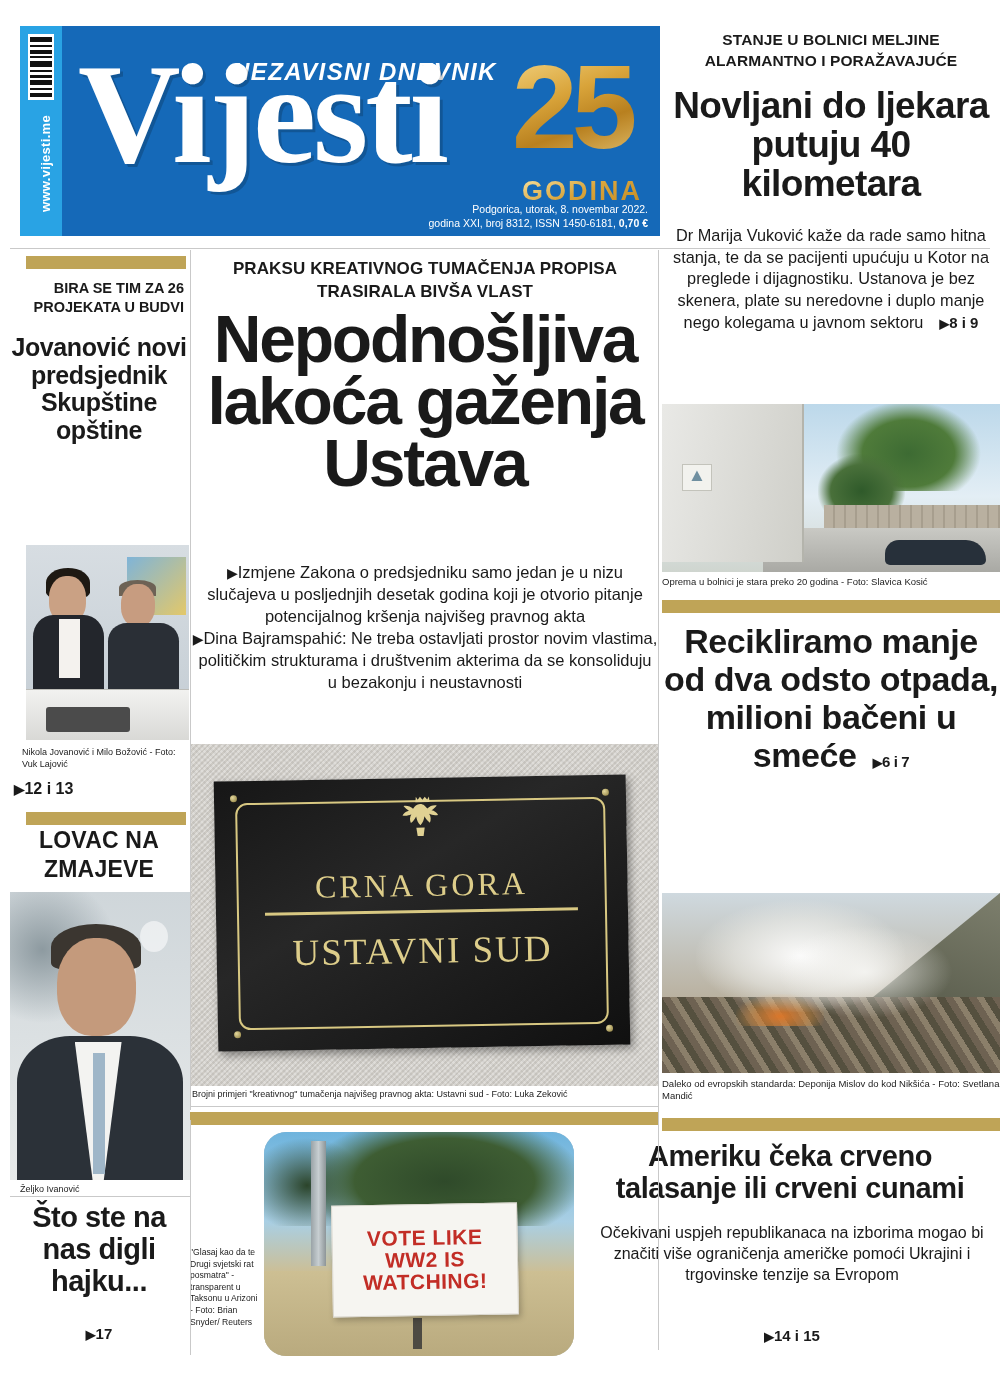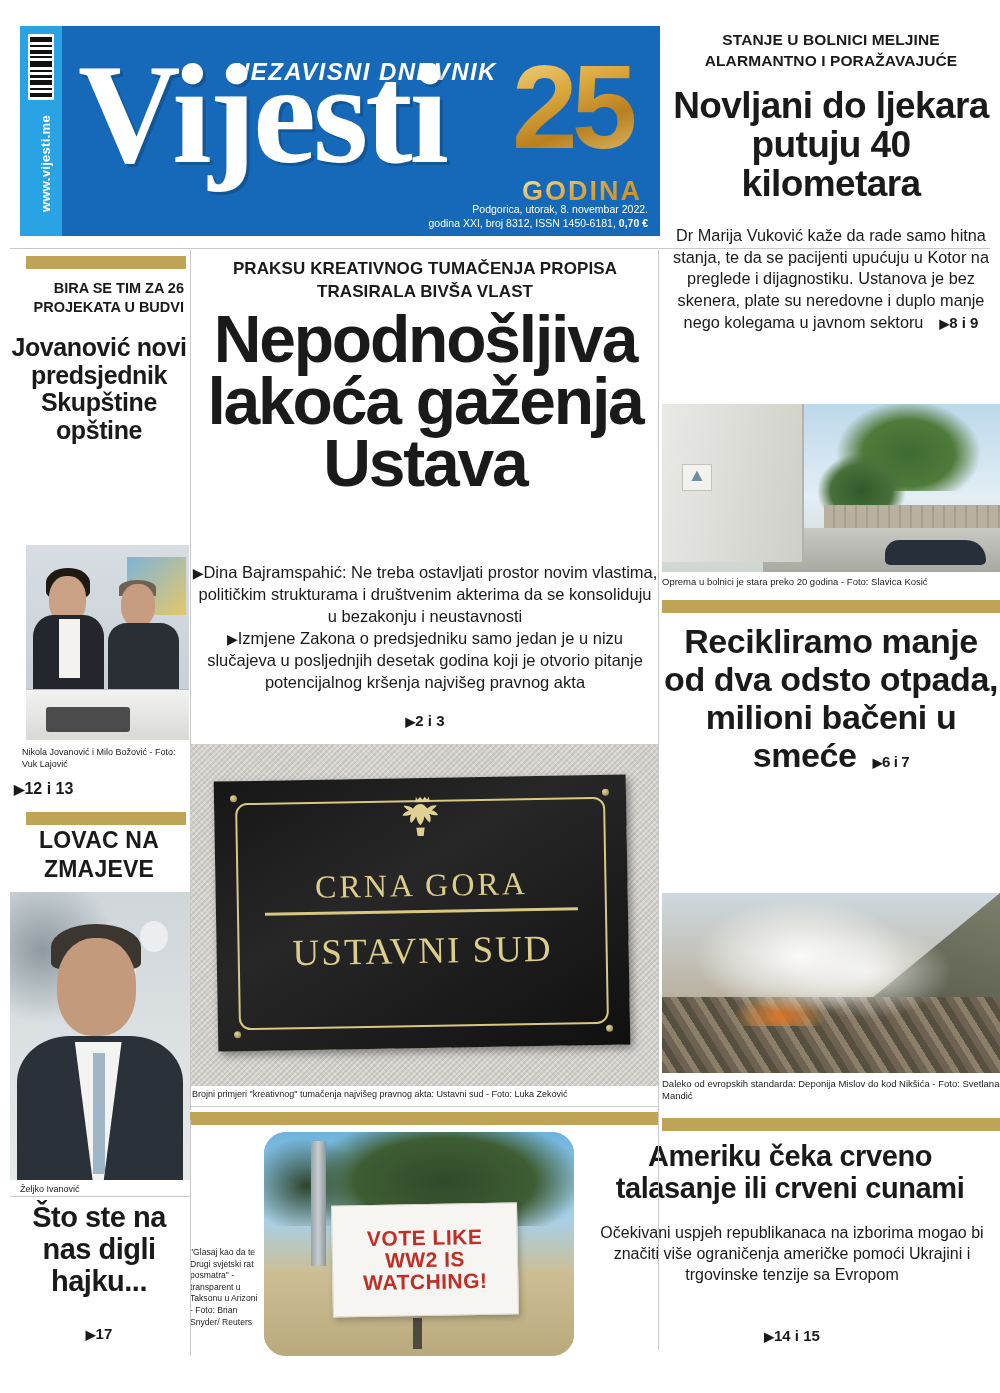--- a/index.html
+++ b/index.html
@@ -443,24 +443,23 @@
         <div class="pt-tie"></div>
     </div>
   </div>
   <div class="lc2-caption">Željko Ivanović</div>
   <div class="lc2-head">Što ste na nas digli hajku...</div>
   <div class="lc2-page"><span class="arrow">▶</span><span>17</span></div>
 
   <div class="c-kicker">PRAKSU KREATIVNOG TUMAČENJA PROPISA TRASIRALA BIVŠA VLAST</div>
   <div class="c-head">Nepodnošljiva lakoća gaženja Ustava</div>
   <div class="c-lead">
+    <p><span class="arrow">▶</span><span>Izmjene Zakona o predsjedniku samo jedan je u nizu slučajeva u posljednjih desetak godina koji je otvorio pitanje potencijalnog kršenja najvišeg pravnog akta</span></p>
     <p><span class="arrow">▶</span><span>Dina Bajramspahić: Ne treba ostavljati prostor novim vlastima, političkim strukturama i društvenim akterima da se konsoliduju u bezakonju i neustavnosti</span></p>
-    <p><span class="arrow">▶</span><span>Izmjene Zakona o predsjedniku samo jedan je u nizu slučajeva u posljednjih desetak godina koji je otvorio pitanje potencijalnog kršenja najvišeg pravnog akta</span></p>
-  </div>
-  <div class="c-page"><span class="arrow">▶</span><span>2 i 3</span></div>
+  </div>
 
   <div class="c-photo">
     <div class="ph">
       <div class="pl-wall"></div>
       <div class="pl-plate">
         <div class="pl-inner"></div>
         <div class="pl-screw" style="left:4%;top:5%"></div>
         <div class="pl-screw" style="right:4%;top:5%"></div>
         <div class="pl-screw" style="left:4%;bottom:5%"></div>
         <div class="pl-screw" style="right:4%;bottom:5%"></div>

